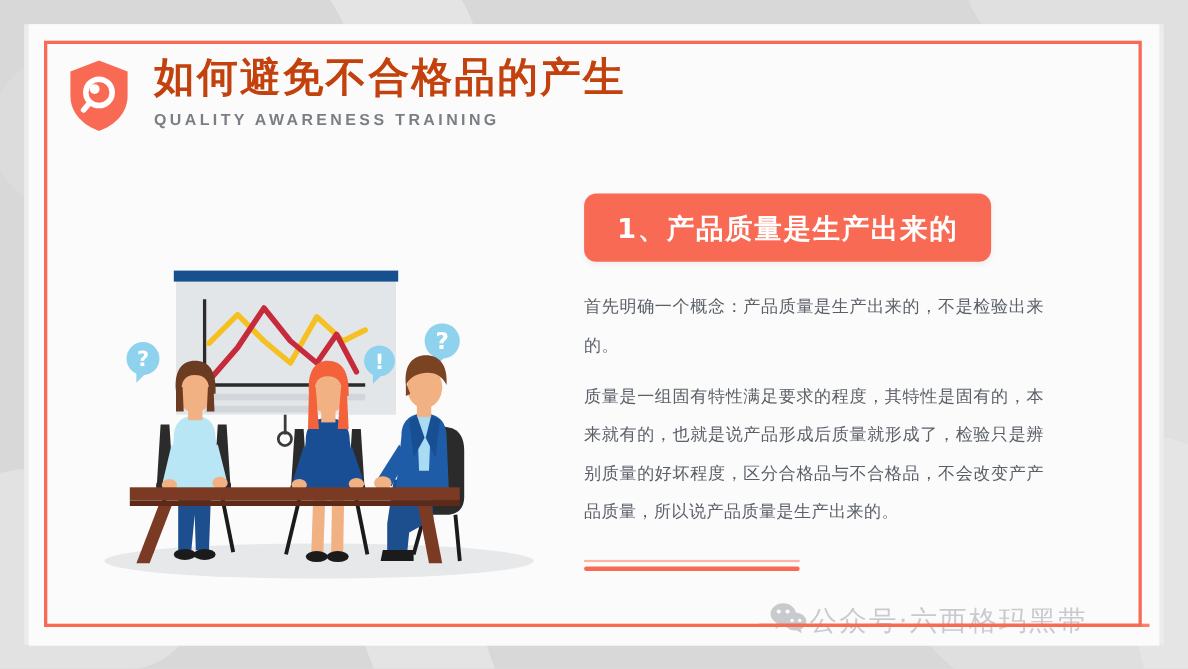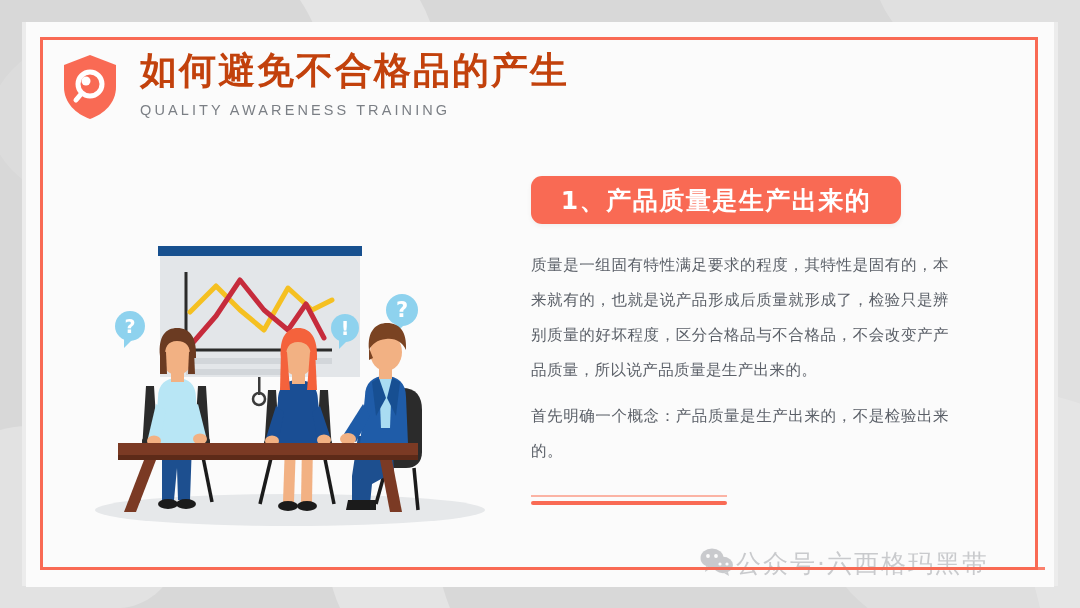--- a/index.html
+++ b/index.html
@@ -37,34 +37,34 @@
   .header { position:absolute; left:62px; top:50px; display:flex; align-items:flex-start; }
   .shield-wrap { width:56px; height:66px; margin-top:4px; }
   .head-text { margin-left:22px; }
   .main-title {
     font-size:37px; font-weight:bold; color:#c2410c;
     letter-spacing:2px; line-height:1.15;
     font-family:Liberation Sans, sans-serif;
   }
   .sub-title {
     margin-top:9px;
-    font-size:14.5px; font-weight:normal; color:#7b7f85;
+    font-size:14.5px; font-weight:bold; color:#7b7f85;
     letter-spacing:3.1px;
     font-family:"Liberation Sans", sans-serif;
   }
 
   
   .illu { position:absolute; left:80px; top:238px; width:420px; height:290px; }
   .illu svg { width:100%; height:100%; display:block; }
 
   
   .right-col { position:absolute; left:531px; top:176px; width:420px; }
 
   .banner {
-    width:370px; height:48px; border-radius:11px;
+    width:370px; height:62px; border-radius:11px;
     background:#f96a54; display:flex; align-items:center; justify-content:center;
     box-shadow:0 2px 5px rgba(0,0,0,0.05);
   }
   .banner-label {
     color:#ffffff; font-size:25px; font-weight:bold; letter-spacing:1.5px;
     font-family:"DejaVu Sans", sans-serif;
   }
 
   .body-text { margin-top:24px; width:418px; }
   .para {
@@ -254,22 +254,22 @@
   </svg>
 </div>
 
 <div class="right-col">
 
   <div class="banner">
     <span class="banner-label">1、产品质量是生产出来的</span>
   </div>
 
   <div class="body-text">
+    <p class="para">首先明确一个概念：产品质量是生产出来的，不是检验出来的。</p>
     <p class="para">质量是一组固有特性满足要求的程度，其特性是固有的，本来就有的，也就是说产品形成后质量就形成了，检验只是辨别质量的好坏程度，区分合格品与不合格品，不会改变产产品质量，所以说产品质量是生产出来的。</p>
-    <p class="para">首先明确一个概念：产品质量是生产出来的，不是检验出来的。</p>
   </div>
 
   <div class="rule-group">
     <div class="rule-thin"></div>
     <div class="rule-thick"></div>
   </div>
 </div>
 
 <div class="watermark">
   <span>

